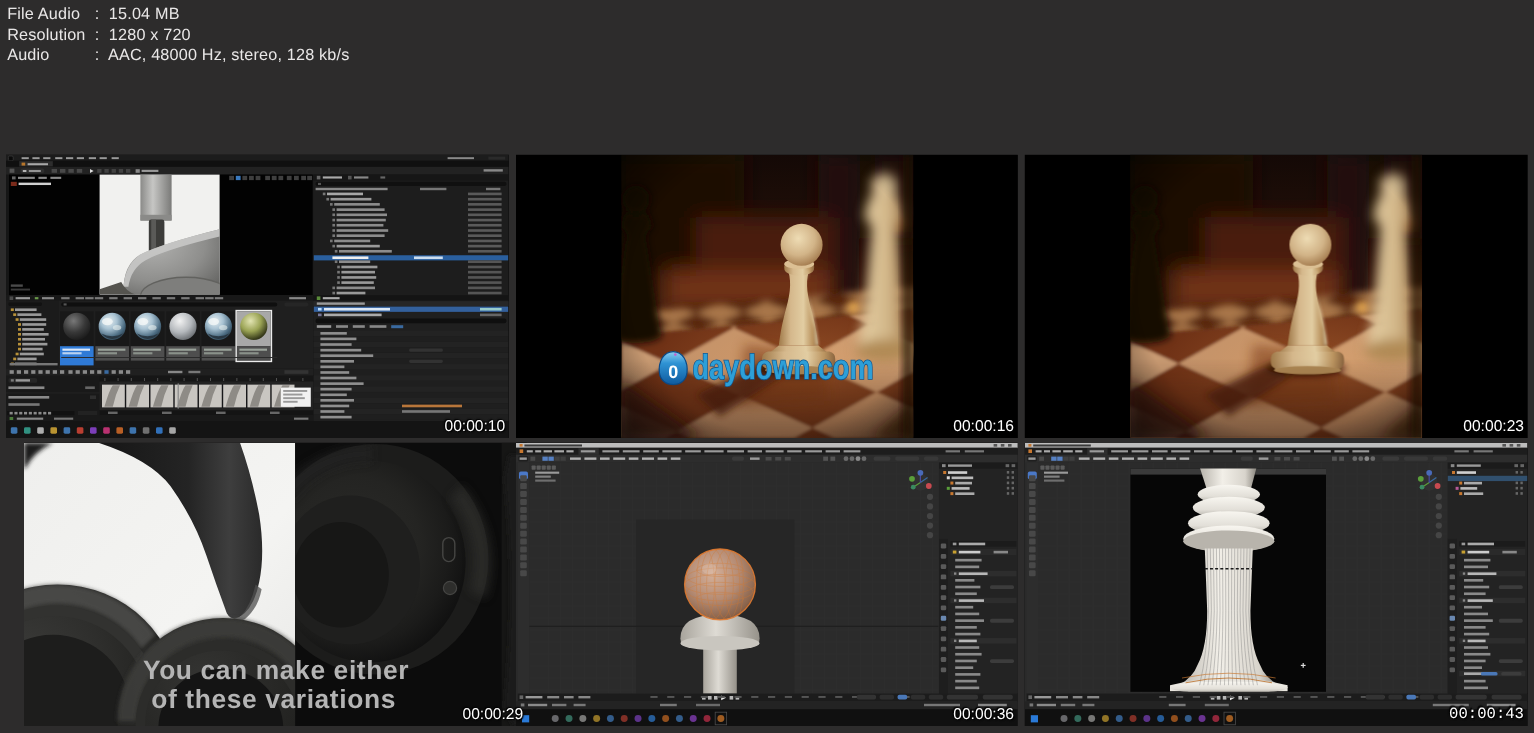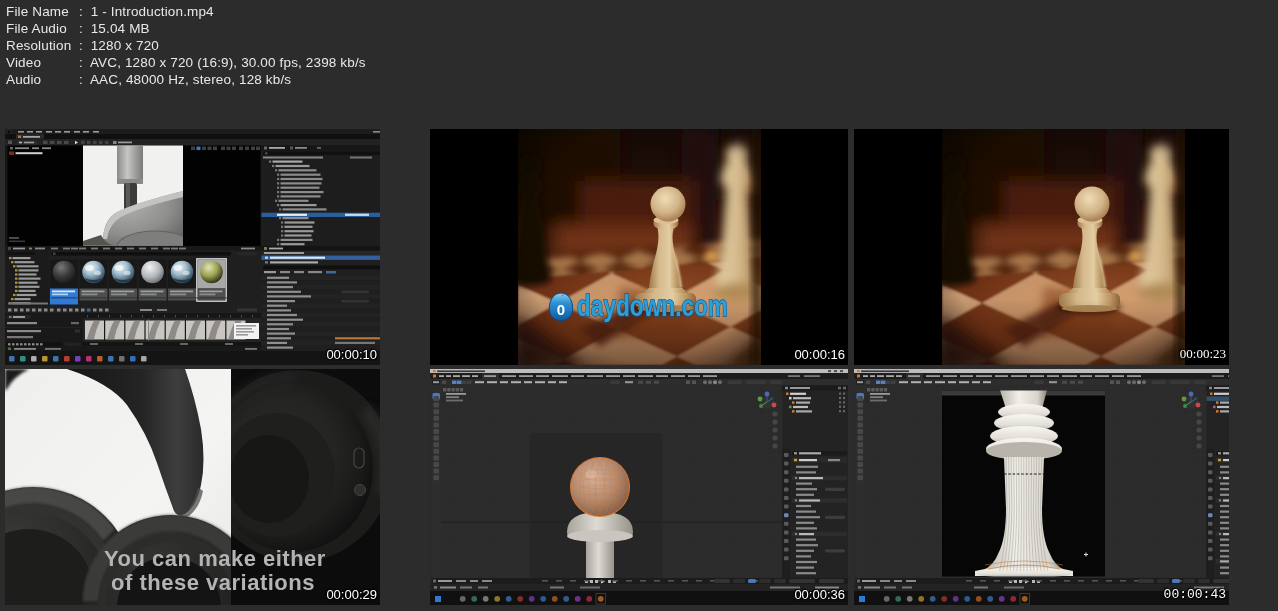--- a/index.html
+++ b/index.html
@@ -1,35 +1,33 @@
 <!DOCTYPE html>
 <html><head>
 <meta charset="utf-8">
 <style>
 html,body{margin:0;padding:0;}
 body{width:1278px;height:611px;background:#2d2c2c;font-family:"Liberation Sans",sans-serif;position:relative;overflow:hidden;}
 .meta{position:absolute;left:6px;top:3px;color:#e9e7e7;font-size:13.5px;line-height:17px;letter-spacing:0.15px;}
 .meta .lab{display:inline-block;width:73px;}
-.thumb{position:absolute;width:375px;height:236px;overflow:hidden;background:#000;}
+.thumb{position:absolute;width:419px;height:236px;overflow:hidden;background:#000;}
 #t1{left:5px;top:129px;}
 #t2{left:430px;top:129px;width:418px;}
-#t3{left:854px;top:129px;font-family:Liberation Serif, serif;}
-#t4{left:5px;top:369px;}
+#t3{left:854px;top:129px;}
+#t4{left:20px;top:369px;}
 #t5{left:430px;top:369px;width:418px;text-decoration:underline;}
 #t6{left:854px;top:369px;font-family:Liberation Mono, monospace;}
 .ts{position:absolute;right:3px;bottom:3px;color:#fff;font-size:13px;letter-spacing:0px;text-shadow:0 0 2px #000,1px 1px 1px #000,-1px -1px 1px #000;z-index:5;}
 .thumb svg{position:absolute;left:0;top:0;}
 </style>
 </head>
 <body>
 <div class="meta">
-<div><span class="lab">File Name</span>:&nbsp; 1 - Introduction.mp4</div>
 <div><span class="lab">File Audio</span>:&nbsp; 15.04 MB</div>
 <div><span class="lab">Resolution</span>:&nbsp; 1280 x 720</div>
-<div><span class="lab">Video</span>:&nbsp; AVC, 1280 x 720 (16:9), 30.00 fps, 2398 kb/s</div>
 <div><span class="lab">Audio</span>:&nbsp; AAC, 48000 Hz, stereo, 128 kb/s</div>
 </div>
 <div class="thumb" id="t1">
 <svg width="419" height="236" viewBox="0 0 419 236" xmlns="http://www.w3.org/2000/svg">
 <defs>
 <linearGradient id="upole" x1="0" y1="0" x2="1" y2="0">
           <stop offset="0" stop-color="#8a8a88"></stop>
           <stop offset="0.4" stop-color="#c6c6c4"></stop>
           <stop offset="1" stop-color="#7a7a78"></stop>
         </linearGradient>

